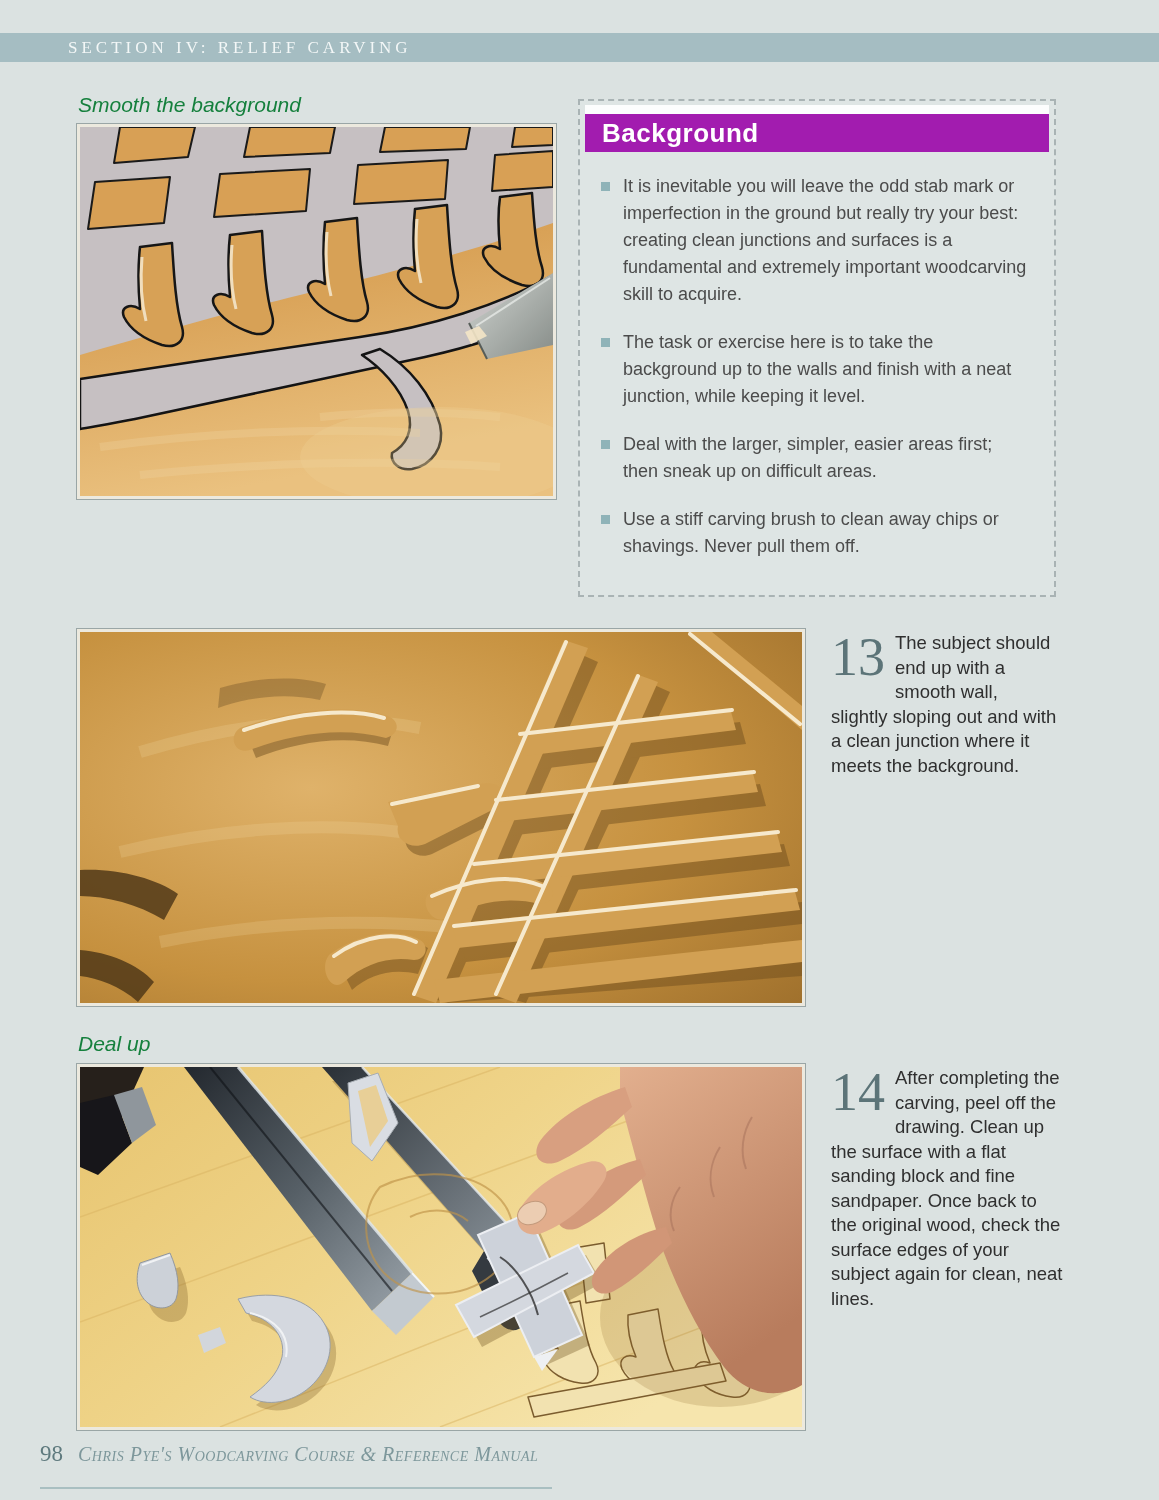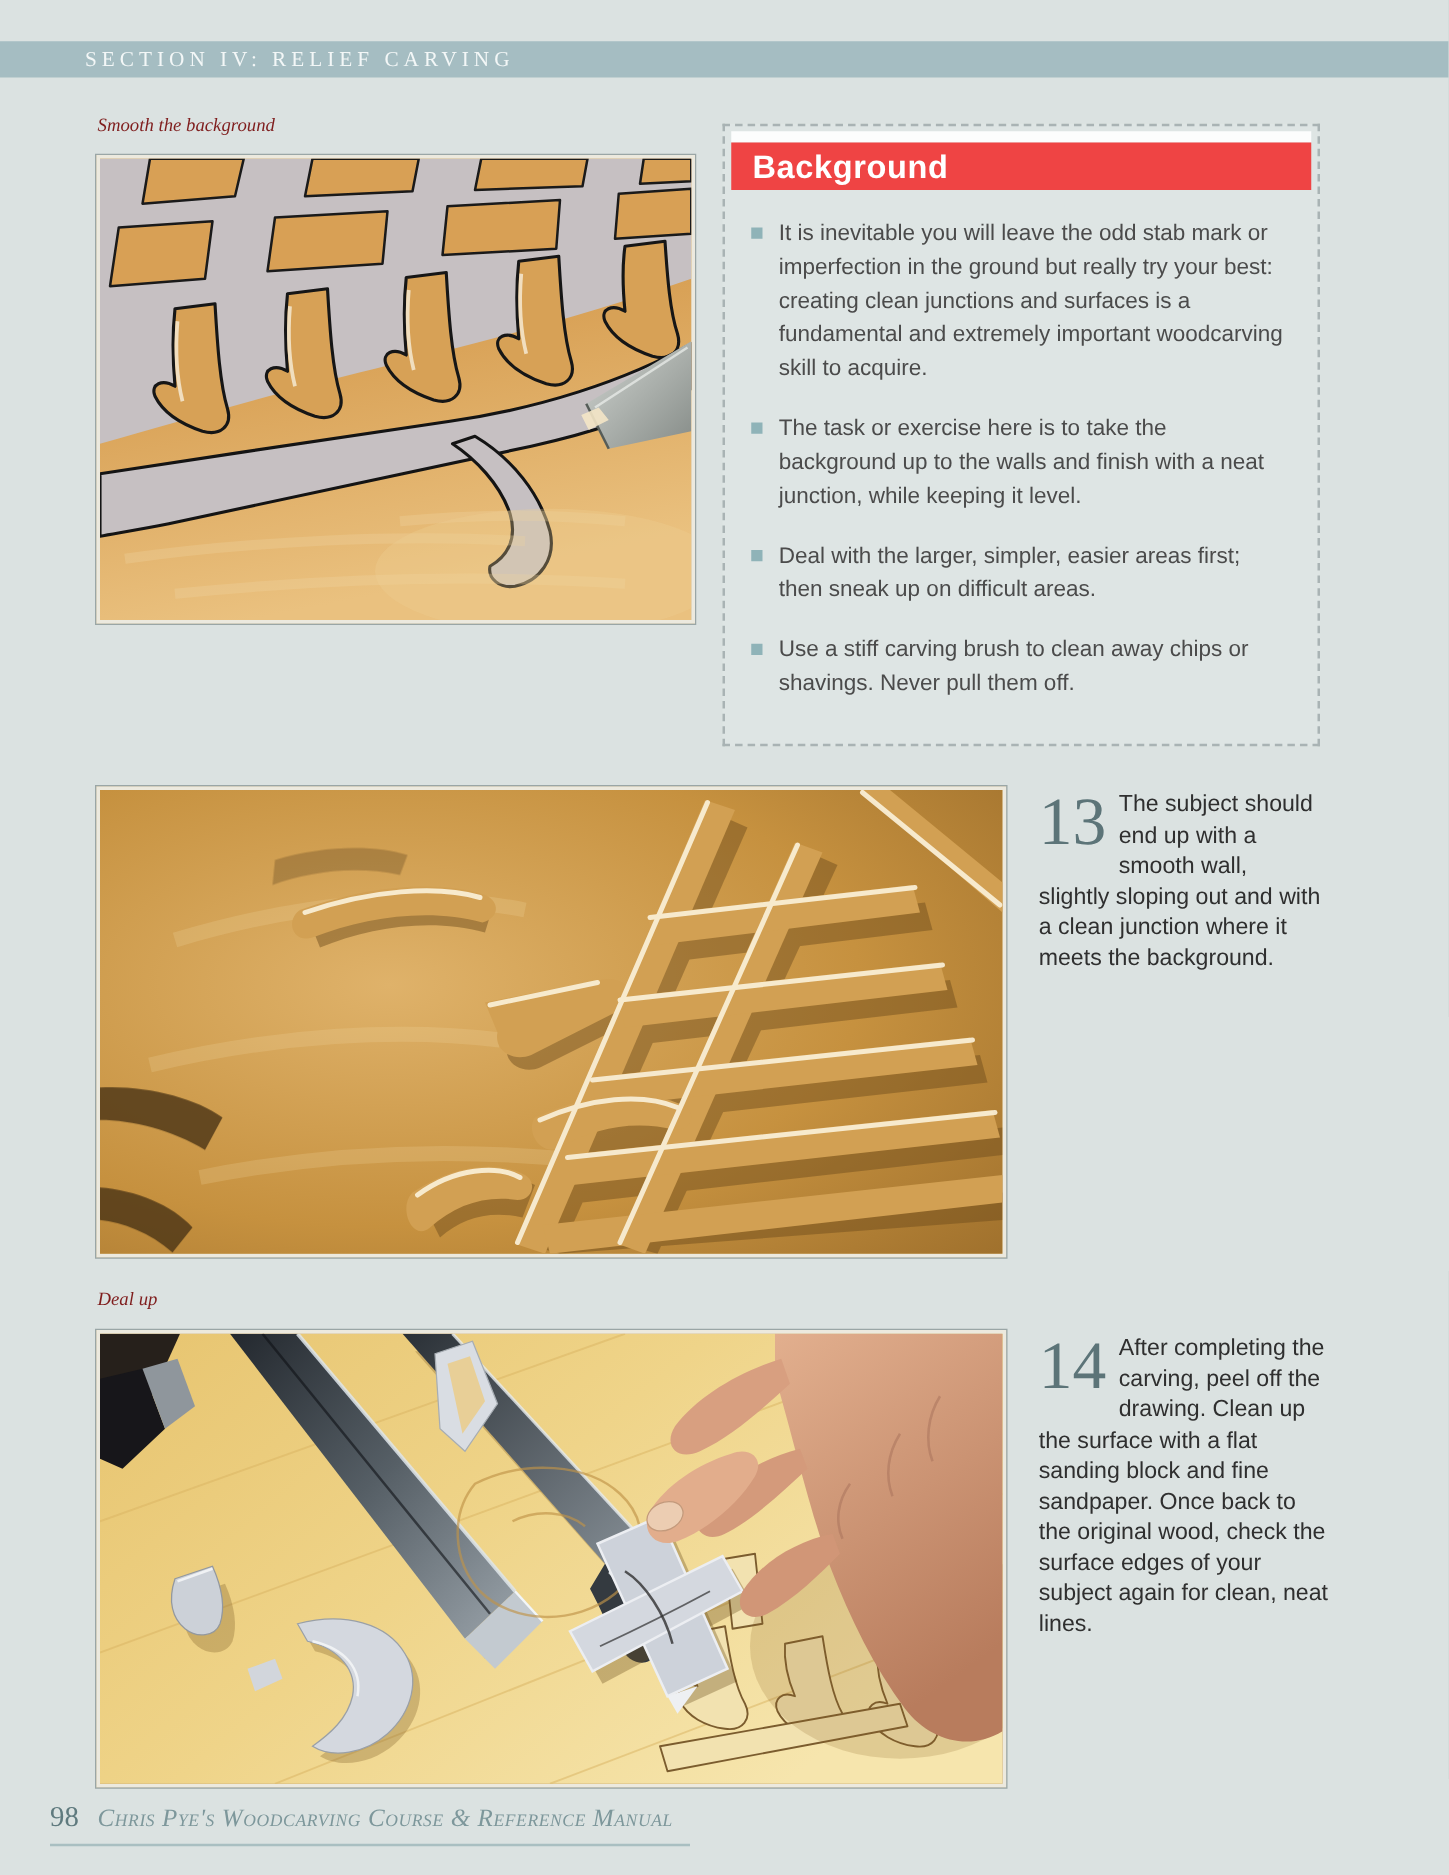--- a/index.html
+++ b/index.html
@@ -13,22 +13,22 @@
     position: absolute; top: 33px; left: 0; right: 0; height: 29px;
     background: #a5bdc2; display: flex; align-items: center;
     padding-left: 68px;
   }
   .header-band span {
     font-family: "Liberation Serif", serif; font-size: 17px;
     color: #f3f7f7; letter-spacing: 4px;
   }
   .caption {
     position: absolute; left: 78px;
-    font-family: Liberation Serif, serif; font-style: italic;
-    font-size: 15px; color: #7f1d1d;
+    font-family: Liberation Sans, sans-serif; font-style: italic;
+    font-size: 21px; color: #15803d;
   }
   .caption-smooth { top: 93px; }
   .caption-cleanup { top: 1032px; }
   .photo-frame {
     position: absolute; background: #c9a35c;
     border: 3px solid #ece9de; outline: 1px solid #9aa6a6;
   }
   .photo-frame svg { display: block; }
   .photo-1 { left: 77px; top: 124px; width: 479px; height: 375px; }
   .photo-2 { left: 77px; top: 629px; width: 728px; height: 377px; }
@@ -43,37 +43,37 @@
   .step-12 { left: 77px; top: 507px; width: 484px; }
   .step-13 { left: 831px; top: 631px; width: 228px; }
   .step-14 { left: 831px; top: 1066px; width: 232px; }
   .step-13 .step-text, .step-14 .step-text { font-size: 18.5px; line-height: 24.5px; }
   .bg-box {
     position: absolute; left: 578px; top: 99px; width: 478px; height: 498px;
     border: 2px dashed #a9b3b4; background: #dee5e4;
   }
   .box-whitebar { margin: 4px 5px 0 5px; height: 9px; background: #fcfdfd; }
   .box-titlebar {
-    margin: 0 5px; height: 38px; background: #ef4444;
+    margin: 0 5px; height: 38px; background: #a21caf;
     display: flex; align-items: center; padding-left: 17px;
   }
   .box-title {
     font-size: 26px; font-weight: bold; color: #ffffff; letter-spacing: 0.5px;
   }
   .box-bullets { padding: 21px 26px 0 21px; }
   .bullet { display: flex; margin-bottom: 21px; }
   .bullet-marker {
     flex: 0 0 9px; width: 9px; height: 9px; background: #8fb3b8; margin: 9px 13px 0 0;
   }
   .bullet-text { font-size: 18px; line-height: 27px; color: #4b4b4b; }
   .footer {
     position: absolute; left: 40px; top: 1441px; width: 512px;
     display: flex; align-items: baseline; gap: 15px;
     border-bottom: 2px solid rgba(127,163,168,0.55);
-    padding-bottom: 8px;
+    padding-bottom: 20px;
   }
   .footer-num {
     font-family: "Liberation Serif", serif; font-size: 23px; color: #5f7a7e;
   }
   .footer-title {
     font-family: "Liberation Serif", serif; font-variant-caps: small-caps;
     font-size: 20px; color: #7d979b; letter-spacing: 0.5px; font-style: italic;
   }
 </style>
 </head>

